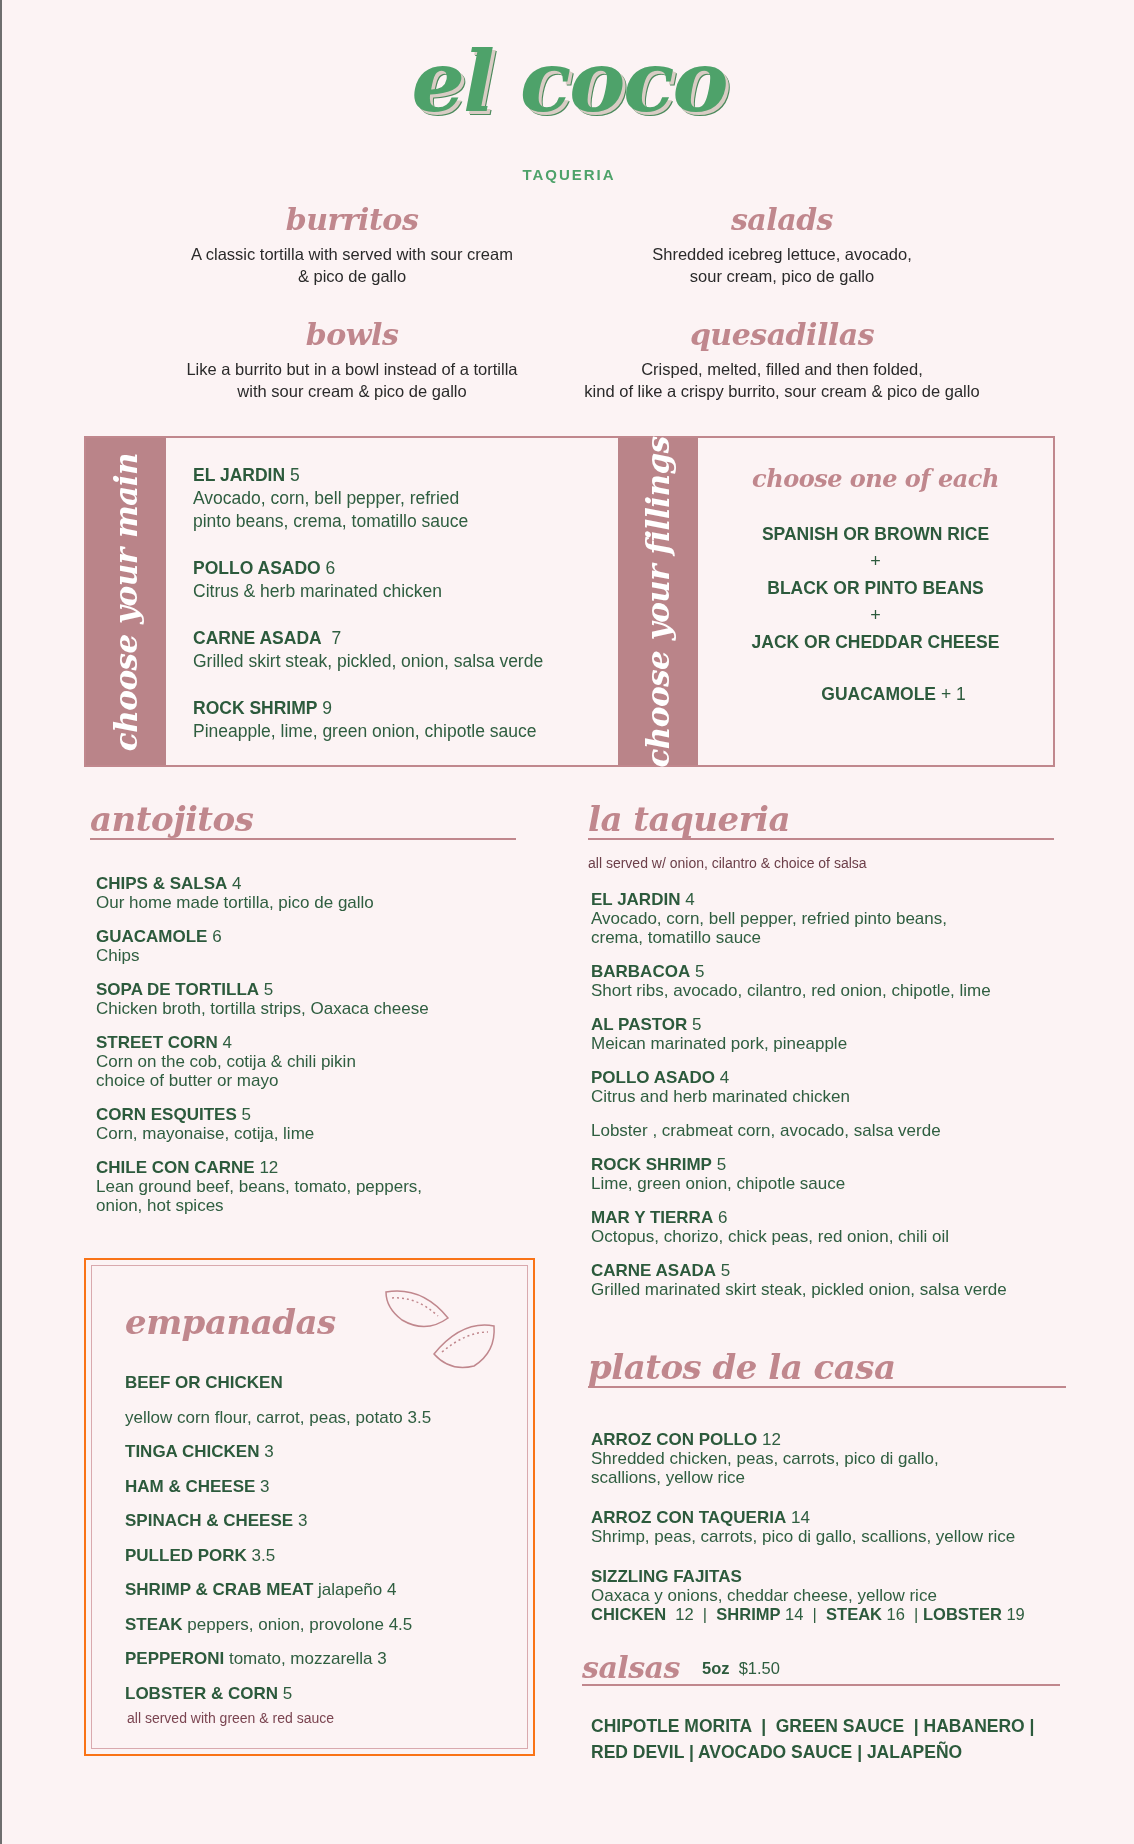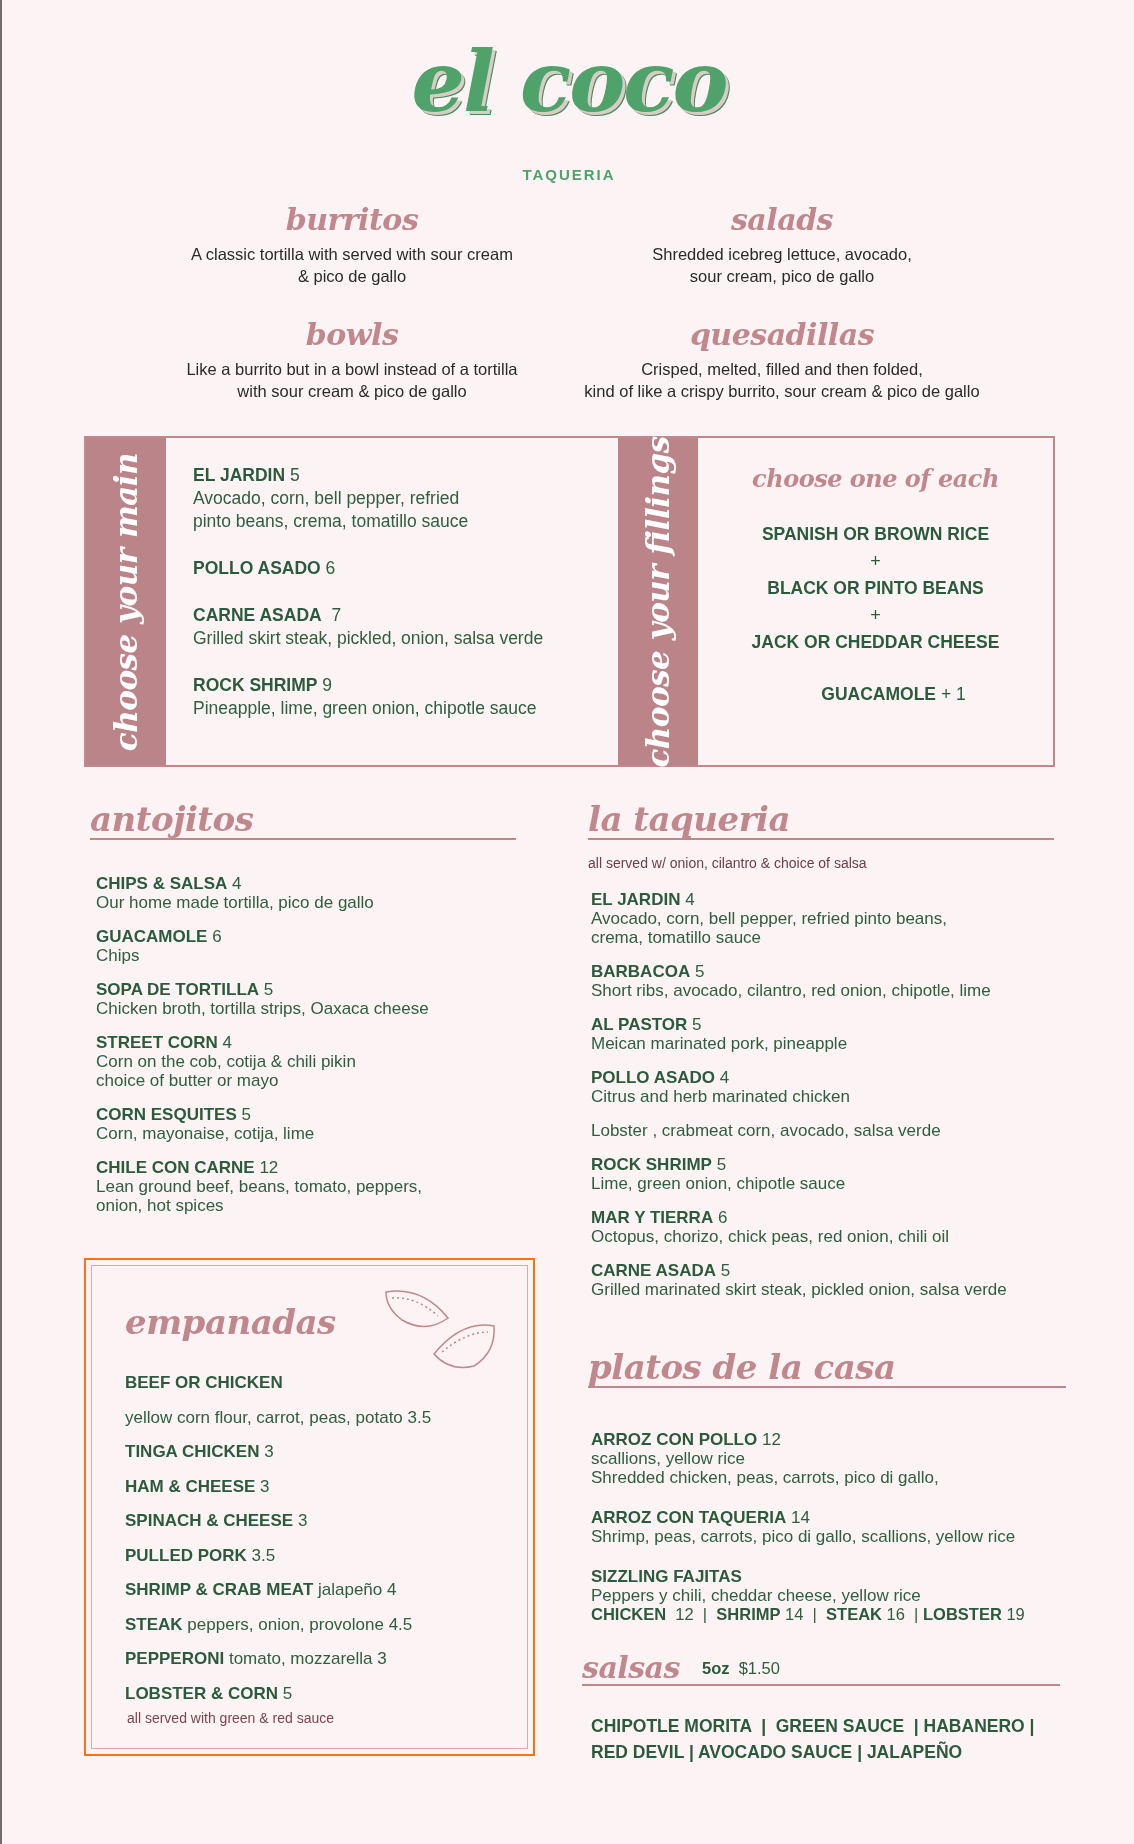--- a/index.html
+++ b/index.html
@@ -124,20 +124,21 @@
     <span>choose your main</span>
   </div>
   <div class="main-list">
     <div class="item">
       <div><span class="name">EL JARDIN</span> <span>5</span></div>
       <div>Avocado, corn, bell pepper, refried</div>
       <div>pinto beans, crema, tomatillo sauce</div>
     </div>
     <div class="item">
       <div><span class="name">POLLO ASADO</span> <span>6</span></div>
+      <div>Citrus &amp; herb marinated chicken</div>
     </div>
     <div class="item">
       <div><span class="name">CARNE ASADA</span>&nbsp; <span>7</span></div>
       <div>Grilled skirt steak, pickled, onion, salsa verde</div>
     </div>
     <div class="item">
       <div><span class="name">ROCK SHRIMP</span> <span>9</span></div>
       <div>Pineapple, lime, green onion, chipotle sauce</div>
     </div>
   </div>
@@ -255,30 +256,30 @@
       <div>Grilled marinated skirt steak, pickled onion, salsa verde</div>
     </div>
 </div>
 
 <div class="abs sec-head" style="left:586px; top:1350px; width:478px;">
   <h2 class="script">platos de la casa</h2>
 </div>
 <div class="abs list" style="left:589px; top:1430px; width:520px;">
   <div class="item" style="margin-bottom:21px;">
       <div><span class="name">ARROZ CON POLLO</span> <span>12</span></div>
+      <div>Shredded chicken, peas, carrots, pico di gallo,</div>
       <div>scallions, yellow rice</div>
-      <div>Shredded chicken, peas, carrots, pico di gallo,</div>
     </div>
   <div class="item" style="margin-bottom:21px;">
       <div><span class="name">ARROZ CON TAQUERIA</span> <span>14</span></div>
       <div>Shrimp, peas, carrots, pico di gallo, scallions, yellow rice</div>
     </div>
   <div class="item" style="margin-bottom:0;">
       <div><span class="name">SIZZLING FAJITAS</span></div>
-      <div>Peppers y chili, cheddar cheese, yellow rice</div>
+      <div>Oaxaca y onions, cheddar cheese, yellow rice</div>
     </div>
   <div class="sizes">
     <b>CHICKEN</b>&nbsp; <span>12</span> &nbsp;|&nbsp;
     <b>SHRIMP</b> <span>14</span> &nbsp;|&nbsp;
     <b>STEAK</b> <span>16</span> &nbsp;|
     <b>LOBSTER</b> <span>19</span>
   </div>
 </div>
 
 <div class="abs sec-head" style="left:580px; top:1652px; width:478px; display:flex; align-items:flex-end;">

